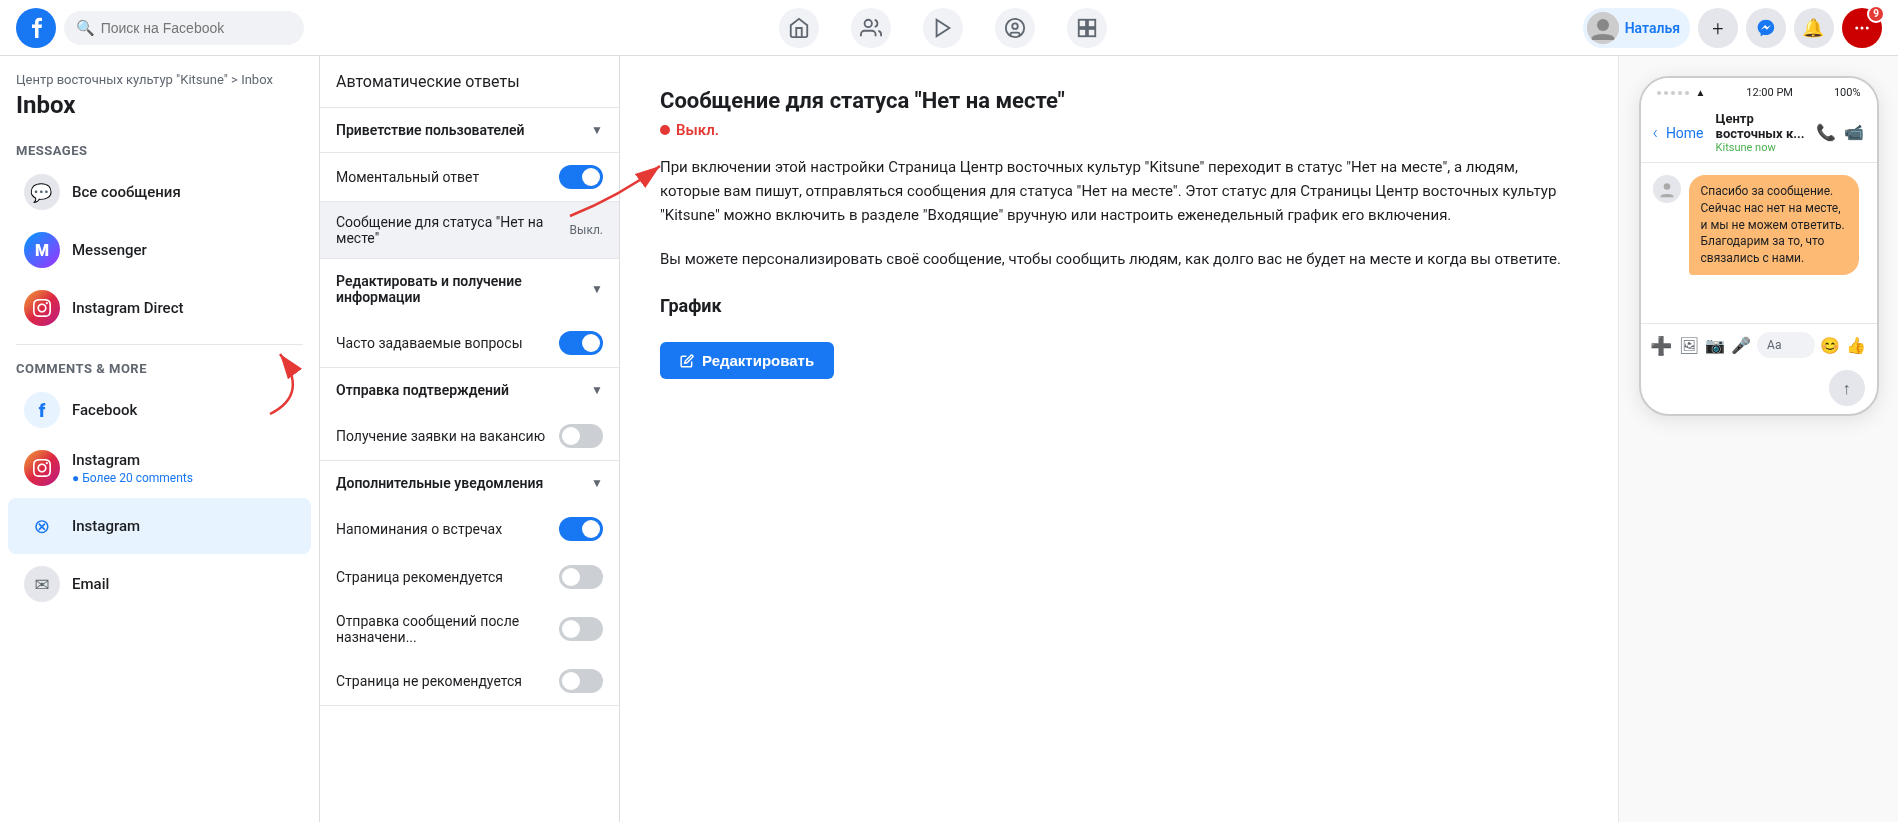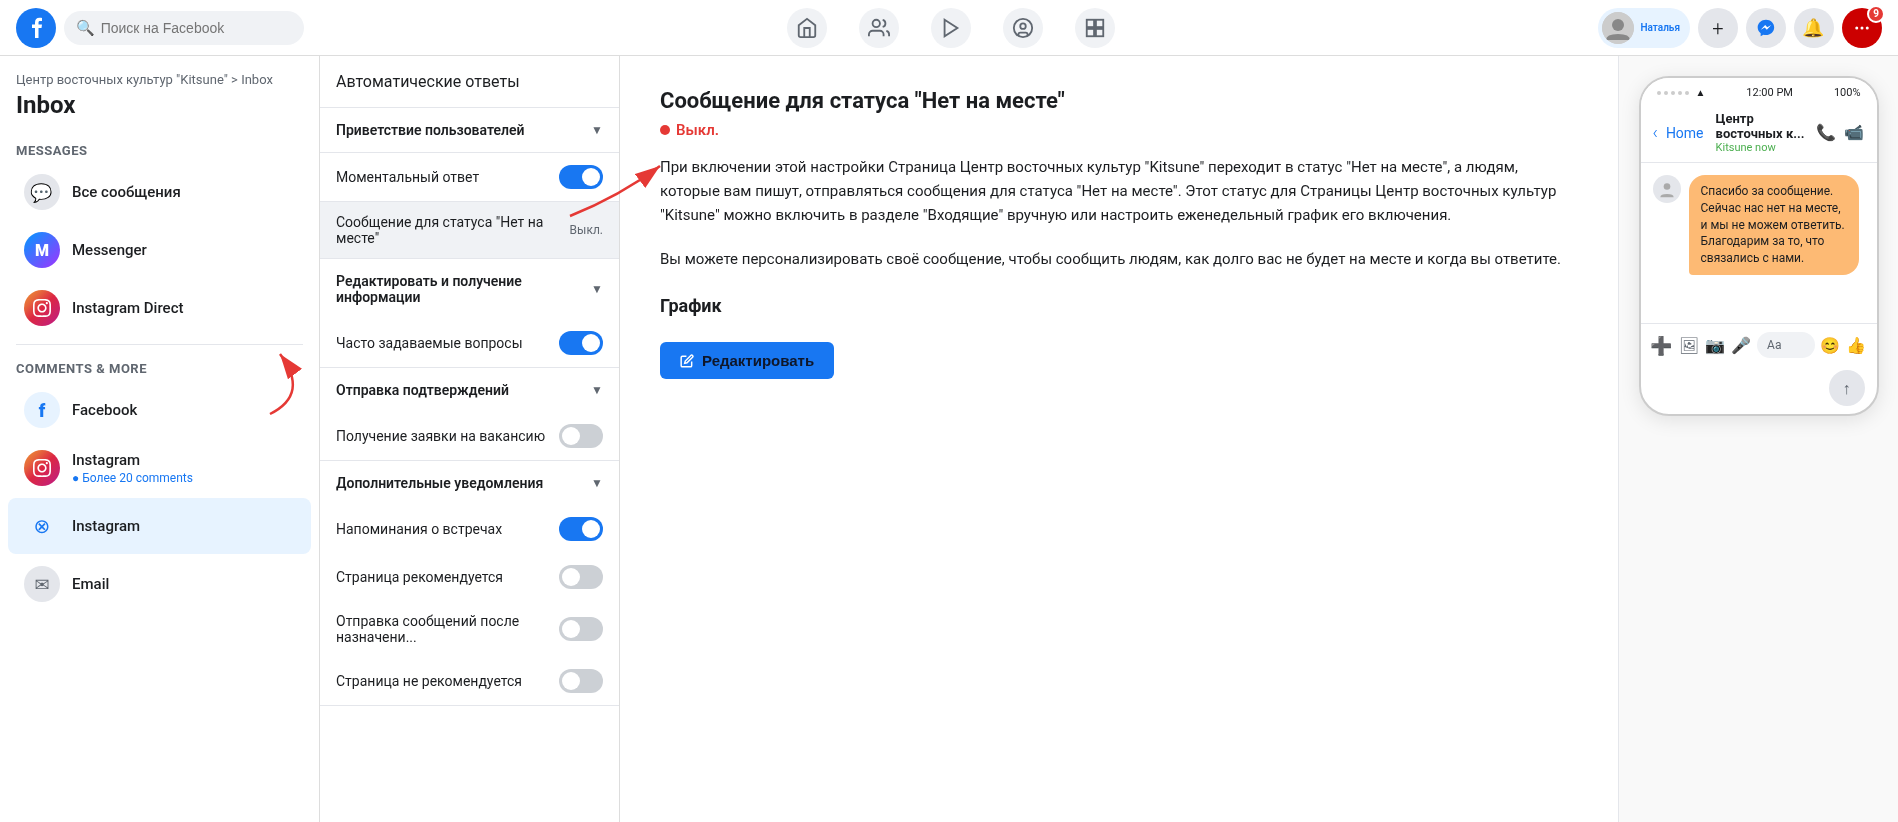--- a/index.html
+++ b/index.html
@@ -21,21 +21,21 @@
     .topnav-search input { border: none; background: transparent; outline: none; font-size: 14px; color: #1c1e21; width: 180px; }
     .topnav-center { flex: 1; display: flex; justify-content: center; gap: 32px; }
     .nav-icon-btn {
       width: 40px; height: 40px; border-radius: 50%; background: #f0f2f5;
       display: flex; align-items: center; justify-content: center; cursor: pointer;
       color: #606770; font-size: 20px;
     }
     .topnav-right { display: flex; align-items: center; gap: 8px; }
     .user-pill { display: flex; align-items: center; gap: 6px; background: #e7f3ff; border-radius: 20px; padding: 4px 10px 4px 4px; cursor: pointer; }
     .user-avatar { width: 32px; height: 32px; border-radius: 50%; background: #ccc; overflow: hidden; display: flex; align-items: center; justify-content: center; }
-    .user-name { font-size: 10px; font-weight: 600; color: #1877f2; }
+    .user-name { font-size: 14px; font-weight: 600; color: #1877f2; }
     .icon-circle { width: 40px; height: 40px; border-radius: 50%; background: #e4e6eb; display: flex; align-items: center; justify-content: center; cursor: pointer; font-size: 18px; color: #1c1e21; }
 
     
     .main-layout { display: flex; height: calc(100vh - 56px); }
 
     
     .left-sidebar {
       width: 320px; background: #fff; border-right: 1px solid #ddd;
       overflow-y: auto; flex-shrink: 0; padding: 16px 0;
     }
@@ -98,21 +98,21 @@
     
     .main-content { flex: 1; overflow-y: auto; padding: 32px 40px; background: #fff; }
     .content-title { font-size: 22px; font-weight: 700; margin-bottom: 8px; }
     .content-status { display: flex; align-items: center; gap: 6px; margin-bottom: 16px; }
     .status-dot { width: 10px; height: 10px; border-radius: 50%; background: #e53935; }
     .status-text { font-size: 15px; font-weight: 600; color: #e53935; }
     .content-description { font-size: 15px; line-height: 1.6; color: #1c1e21; margin-bottom: 20px; }
     .content-section-title { font-size: 18px; font-weight: 700; margin: 24px 0 10px; }
     .edit-btn {
       display: inline-flex; align-items: center; gap: 8px;
-      background: #1877f2; color: #0f172a; border: none; border-radius: 6px;
+      background: #1877f2; color: #ffffff; border: none; border-radius: 6px;
       padding: 10px 20px; font-size: 15px; font-weight: 600; cursor: pointer; margin-top: 16px;
     }
 
     
     .phone-preview {
       width: 280px; flex-shrink: 0; background: #f9f9f9;
       display: flex; align-items: flex-start; justify-content: center;
       padding: 20px 10px; border-left: 1px solid #e4e6eb;
     }
     .phone-frame {

